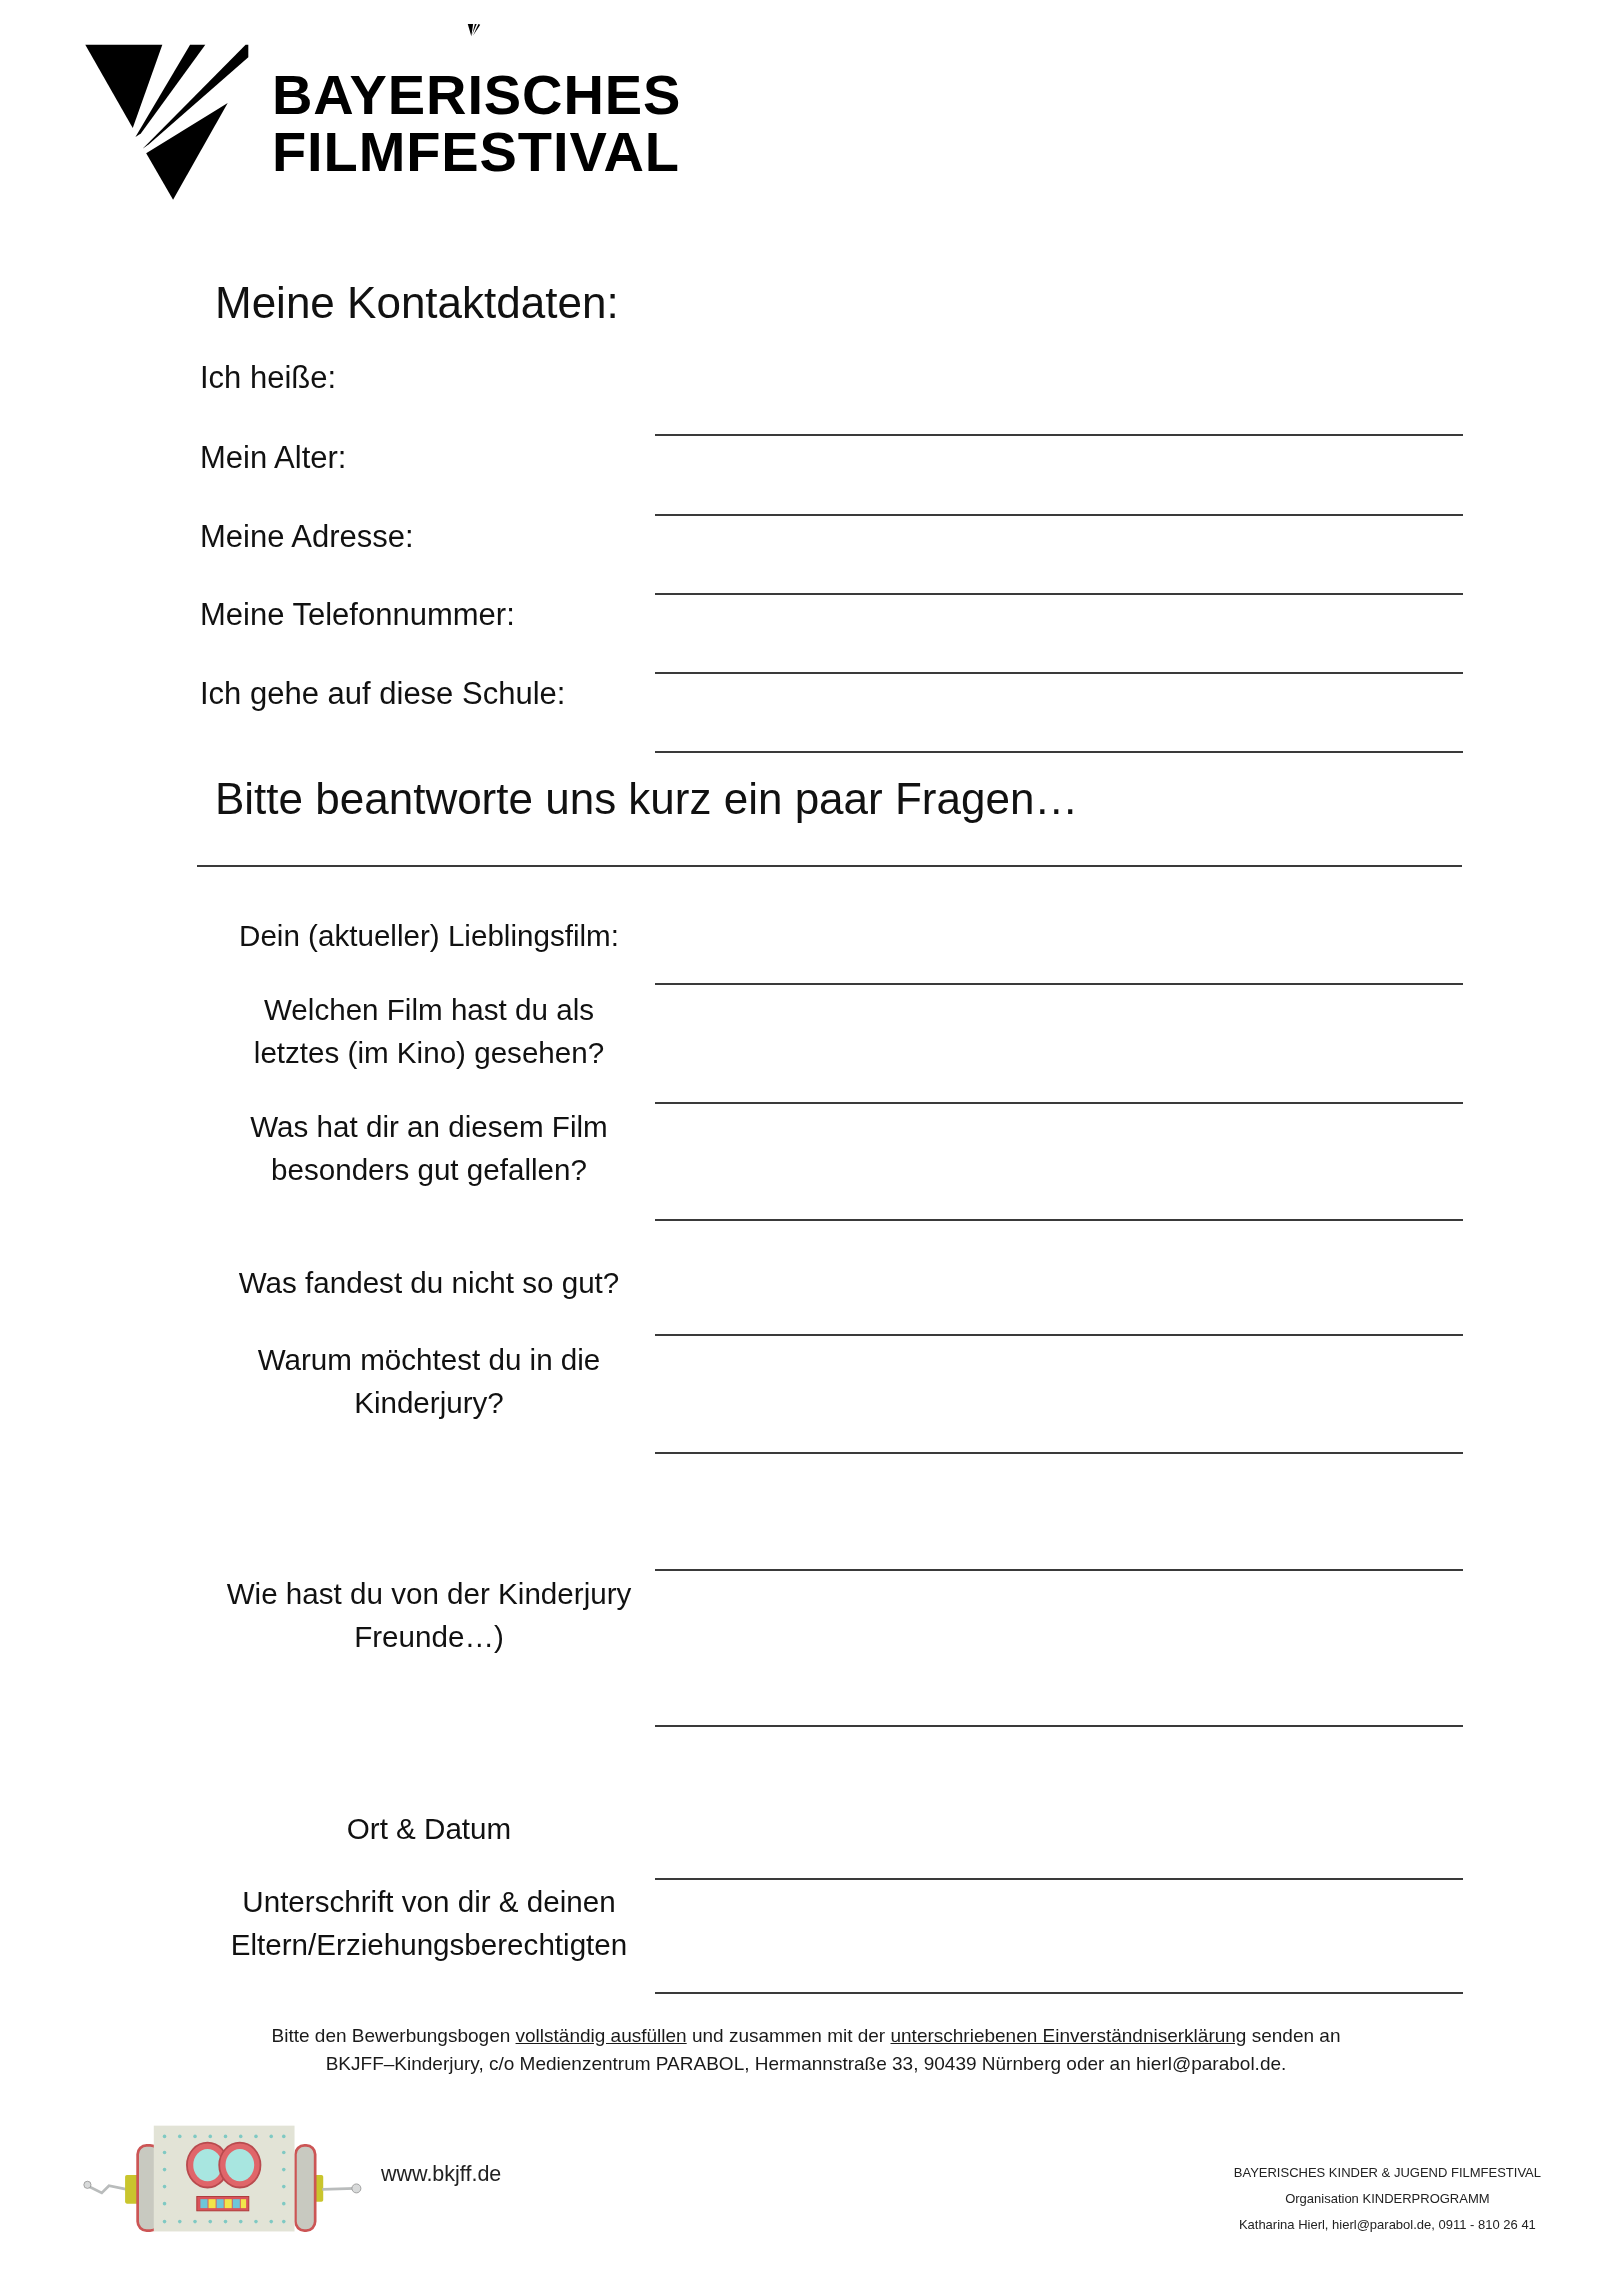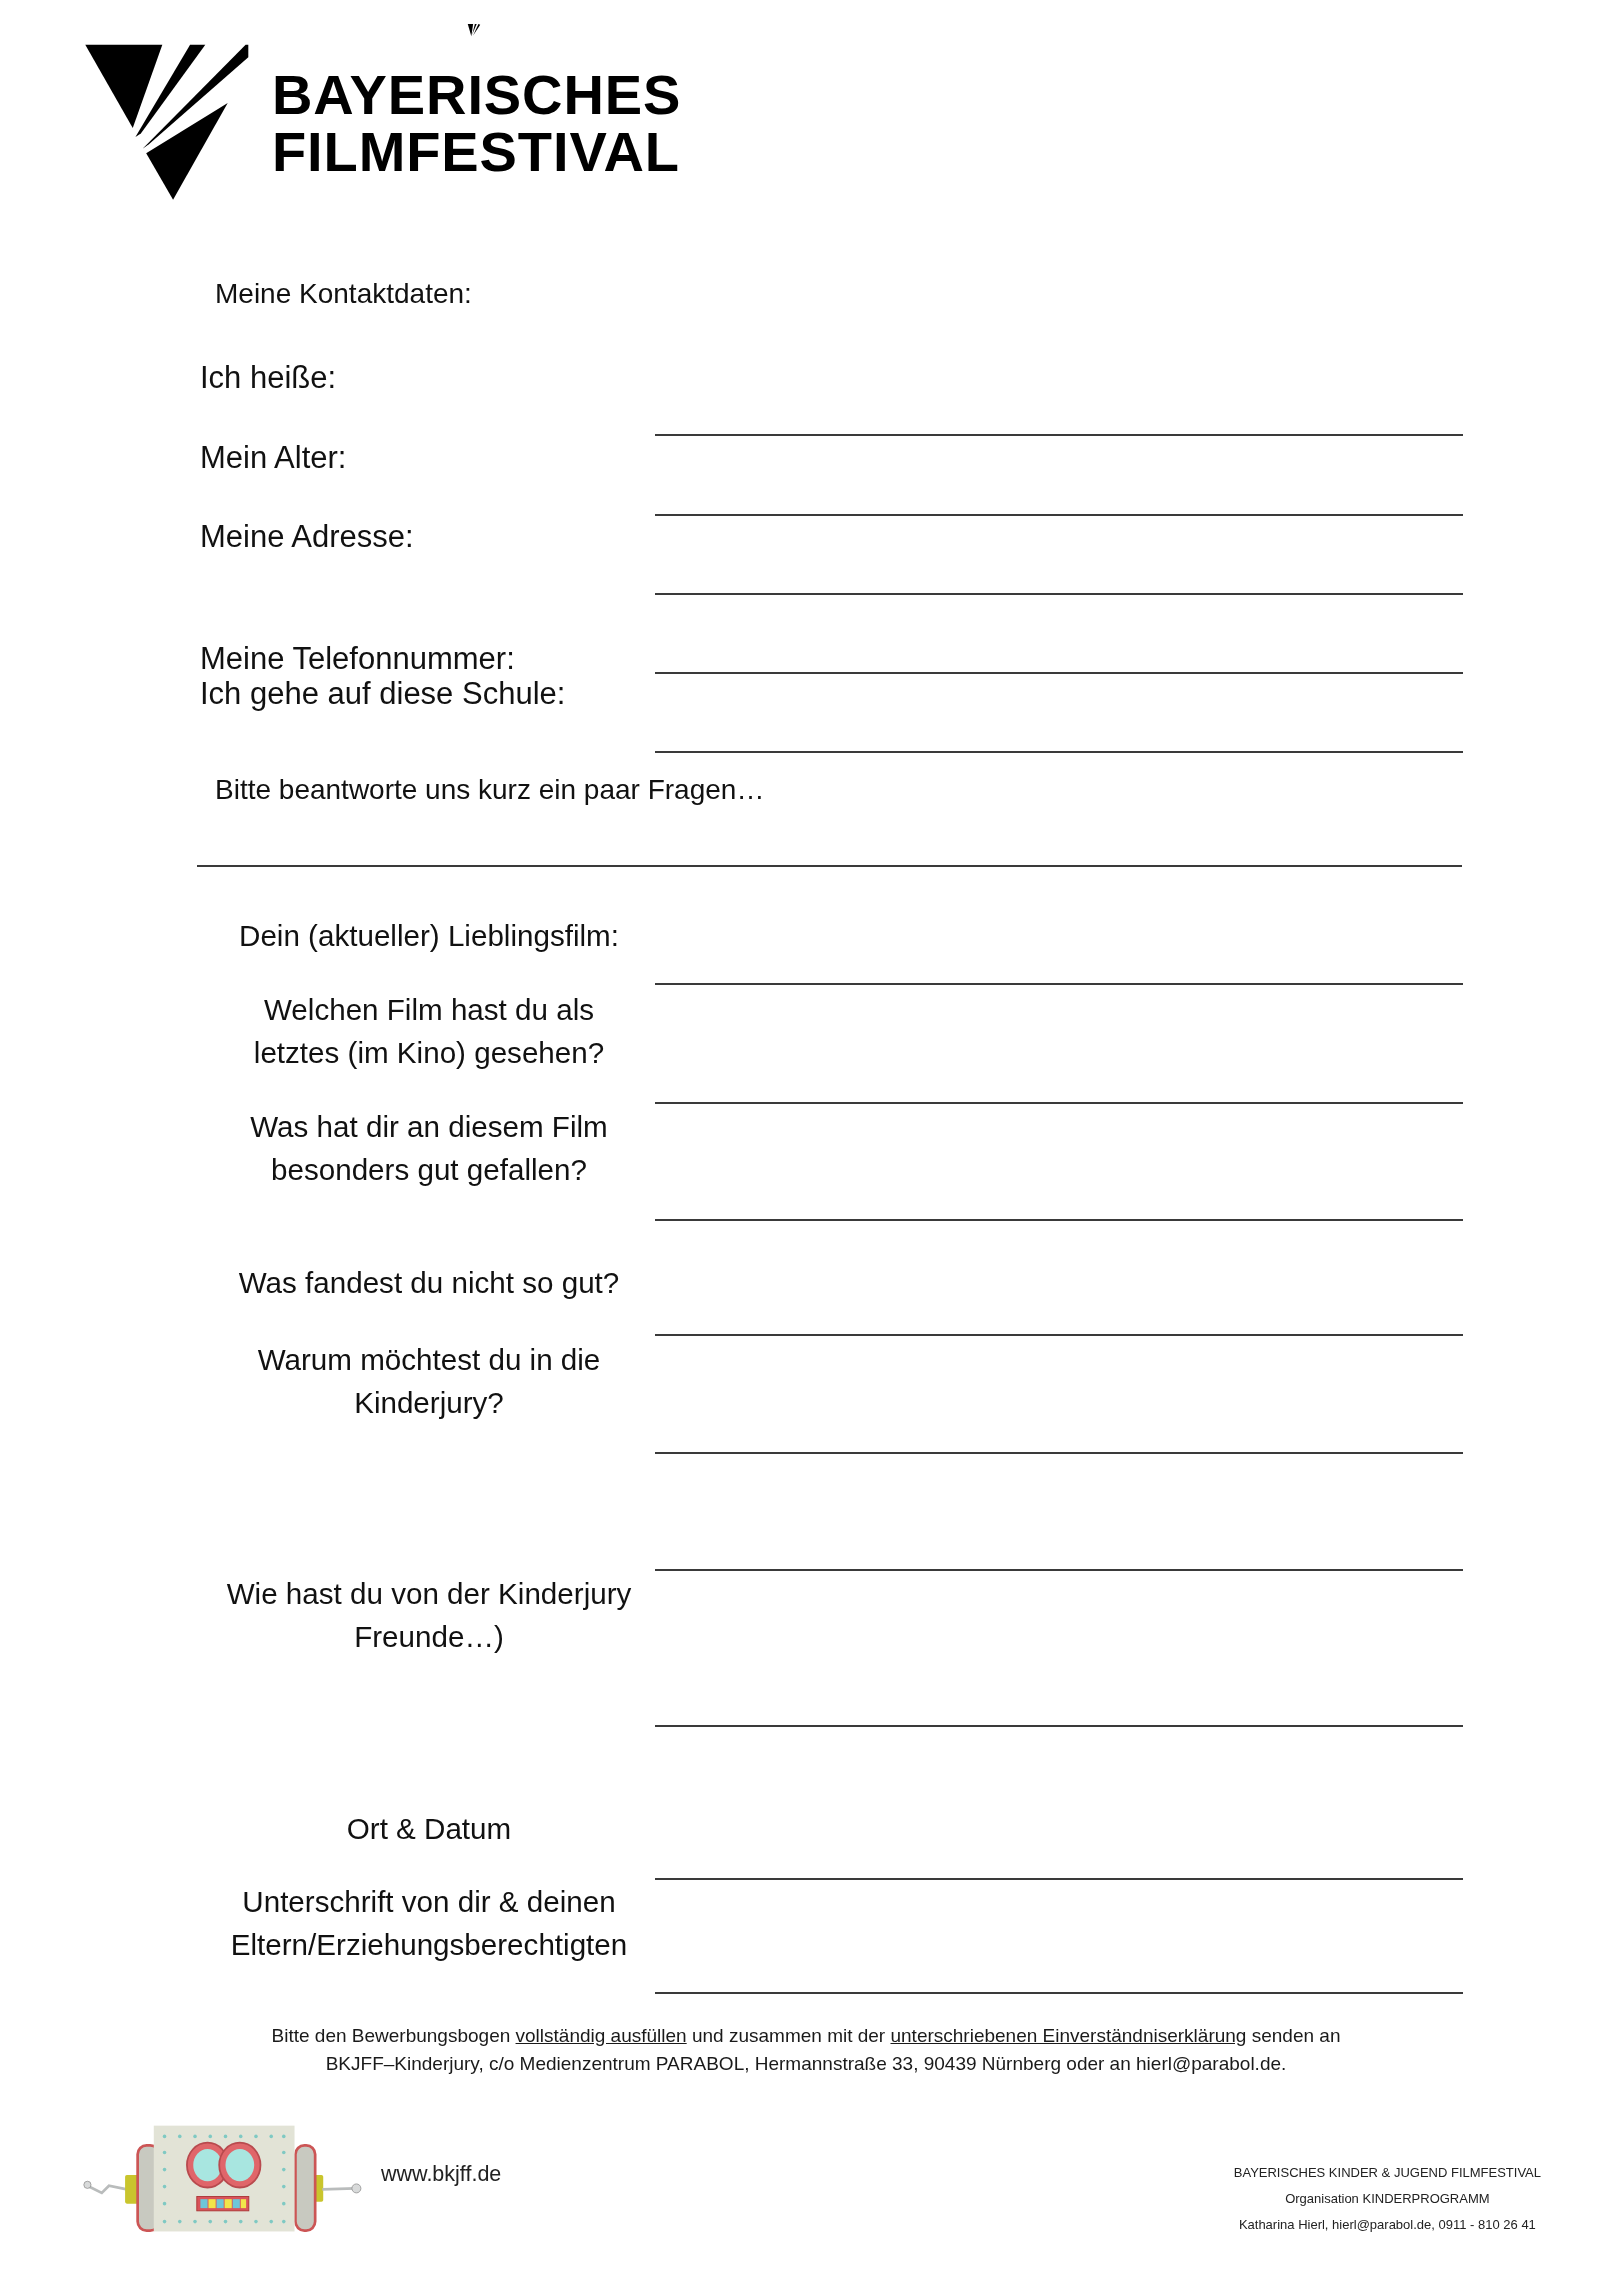--- a/index.html
+++ b/index.html
@@ -4,21 +4,21 @@
 <style>
   html, body { margin: 0; padding: 0; background: #ffffff; }
   body { width: 1622px; height: 2293px; position: relative; overflow: hidden;
          font-family: "Liberation Sans", "DejaVu Sans", sans-serif; color: #111111; }
   .abs { position: absolute; }
   .logo-mark { left: 0; top: 0; width: 287px; height: 215px; }
   .wordmark { left: 272px; top: 34px; font-family: "Liberation Sans", sans-serif; font-weight: bold;
               font-size: 56px; line-height: 57px; letter-spacing: 0.9px; color: #000; white-space: nowrap; margin-top: 32px; }
   .wordmark div { height: 57px; }
   .wm-emblem { left: 466px; top: 21.5px; width: 16px; height: 18px; }
-  .heading { left: 215px; font-size: 28px; white-space: nowrap; color: #111; }
+  .heading { left: 215px; font-size: 44px; white-space: nowrap; color: #111; }
   .label { left: 200px; font-size: 31px; white-space: nowrap; color: #111; }
   .q-label { left: 208px; width: 442px; font-size: 29.6px; line-height: 43px; text-align: center; color: #111; }
   .field-line { left: 655px; width: 808px; height: 1.8px; background: #3a3a3a; }
   .full-line { left: 197px; width: 1265px; height: 1.8px; background: #3a3a3a; }
   .notice { left: 179px; width: 1254px; top: 2022px; font-size: 19px; line-height: 28px; text-align: center; color: #1a1a1a; }
   .notice u { text-decoration: underline; }
   .robot { left: 82px; top: 2114px; width: 287px; height: 130px; }
   .www { left: 381px; top: 2162px; font-size: 21.5px; color: #222; }
   .footer-right { right: 81px; top: 2160px; text-align: center; font-size: 13px; line-height: 26px; color: #222; white-space: nowrap; }
 </style>
@@ -45,21 +45,21 @@
 
 <div class="abs label" style="top:360px;">Ich heiße:</div>
 <div class="abs field-line" style="top:434px;"></div>
 
 <div class="abs label" style="top:440px;">Mein Alter:</div>
 <div class="abs field-line" style="top:514px;"></div>
 
 <div class="abs label" style="top:519px;">Meine Adresse:</div>
 <div class="abs field-line" style="top:593px;"></div>
 
-<div class="abs label" style="top:597px;margin-top:44px;">Meine Telefonnummer:</div>
+<div class="abs label" style="top:597px;">Meine Telefonnummer:</div>
 <div class="abs field-line" style="top:672px;"></div>
 
 <div class="abs label" style="top:676px;">Ich gehe auf diese Schule:</div>
 <div class="abs field-line" style="top:751px;"></div>
 
 <div class="abs heading" style="top:774px;">Bitte beantworte uns kurz ein paar Fragen…</div>
 <div class="abs full-line" style="top:865px;"></div>
 
 <div class="abs q-label" style="top:914px;">
   <div>Dein (aktueller) Lieblingsfilm:</div>

